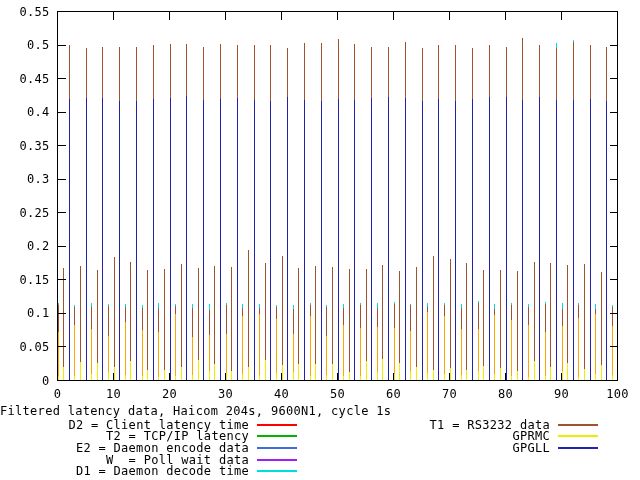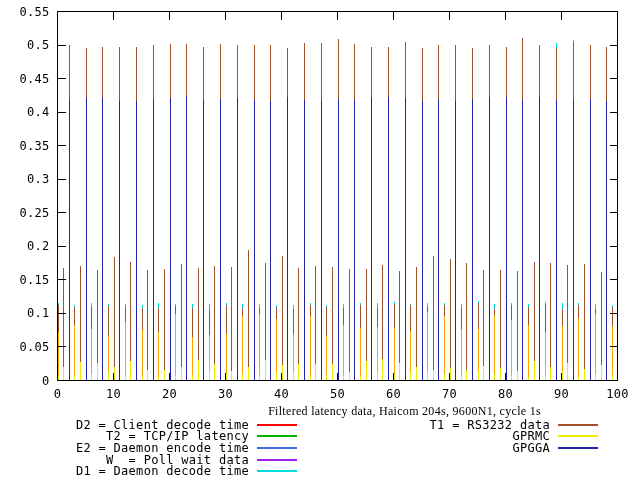--- a/index.html
+++ b/index.html
@@ -3,22 +3,22 @@
 <meta charset="utf-8">
 <style>
   html,body{margin:0;padding:0;background:#fff;}
   .screen{
     position:relative;width:640px;height:480px;background:#ffffff;
     font-family:"DejaVu Sans Mono","Liberation Mono",monospace;
     color:#000;overflow:hidden;
   }
   svg{position:absolute;left:0;top:0;}
   .chart-title{
-    position:absolute;left:0;top:404px;width:541px;text-align:right;
-    font-size:12px;letter-spacing:0.3px;white-space:pre;font-family:Liberation Serif, serif;
+    position:absolute;left:0;top:404px;width:541px;text-align:left;
+    font-size:12px;letter-spacing:0.3px;white-space:pre;
   }
   .legend-col{position:absolute;top:419px;}
   .legend-col.left{left:57px;width:240px;}
   .legend-col.right{left:358px;width:240px;}
   .legend-row{
     display:flex;align-items:center;justify-content:flex-end;
     height:11.6px;font-size:12px;letter-spacing:0.3px;white-space:pre;
   }
   .legend-label{text-align:right;}
   .legend-line{display:inline-block;width:40px;height:2px;margin-left:8px;flex:0 0 auto;}
@@ -368,29 +368,29 @@
       <text x="561.5" y="397.5" text-anchor="middle" font-size="12px" letter-spacing="0.3" font-family="&quot;DejaVu Sans Mono&quot;,&quot;Liberation Mono&quot;,monospace" fill="#000">90</text>
       <line x1="617.5" y1="380.5" x2="617.5" y2="372.5" stroke="#000000"></line>
       <line x1="617.5" y1="11.5" x2="617.5" y2="19.5" stroke="#000000"></line>
       <text x="617.5" y="397.5" text-anchor="middle" font-size="12px" letter-spacing="0.3" font-family="&quot;DejaVu Sans Mono&quot;,&quot;Liberation Mono&quot;,monospace" fill="#000">100</text>
     </svg>
 
   <div class="chart-title">Filtered latency data, Haicom 204s, 9600N1, cycle 1s</div>
 
   <div class="legend-col left">
     <div class="legend-row">
-      <span class="legend-label">D2 = Client decode time</span>
+      <span class="legend-label">D2 = Client latency time</span>
       <span class="legend-line" style="background: rgb(255, 0, 0);"></span>
     </div>
     <div class="legend-row">
       <span class="legend-label">T2 = TCP/IP latency</span>
       <span class="legend-line" style="background: rgb(0, 180, 0);"></span>
     </div>
     <div class="legend-row">
-      <span class="legend-label">E2 = Daemon encode time</span>
+      <span class="legend-label">E2 = Daemon encode data</span>
       <span class="legend-line" style="background: rgb(65, 105, 225);"></span>
     </div>
     <div class="legend-row">
       <span class="legend-label">W  = Poll wait data</span>
       <span class="legend-line" style="background: rgb(160, 32, 240);"></span>
     </div>
     <div class="legend-row">
       <span class="legend-label">D1 = Daemon decode time</span>
       <span class="legend-line" style="background: rgb(0, 221, 221);"></span>
     </div>
@@ -399,18 +399,18 @@
   <div class="legend-col right">
     <div class="legend-row">
       <span class="legend-label">T1 = RS3232 data</span>
       <span class="legend-line" style="background: rgb(160, 82, 45);"></span>
     </div>
     <div class="legend-row">
       <span class="legend-label">GPRMC</span>
       <span class="legend-line" style="background: rgb(237, 237, 0);"></span>
     </div>
     <div class="legend-row">
-      <span class="legend-label">GPGGA</span>
+      <span class="legend-label">GPGLL</span>
       <span class="legend-line" style="background: rgb(34, 34, 170);"></span>
     </div>
   </div>
 
 </div>
 
 </body></html>

